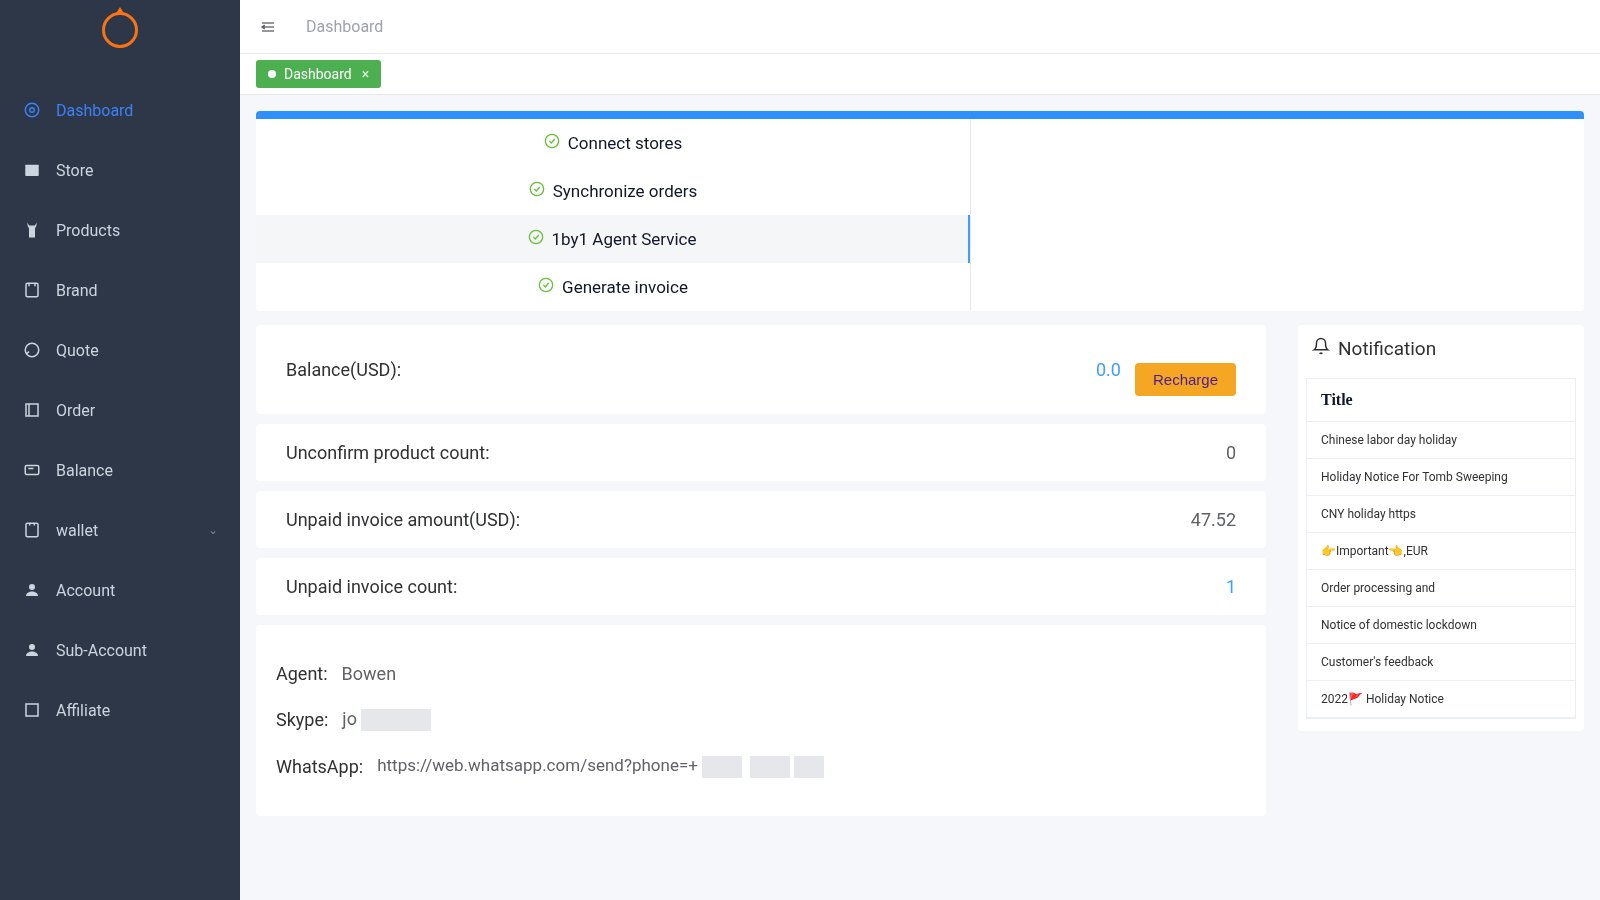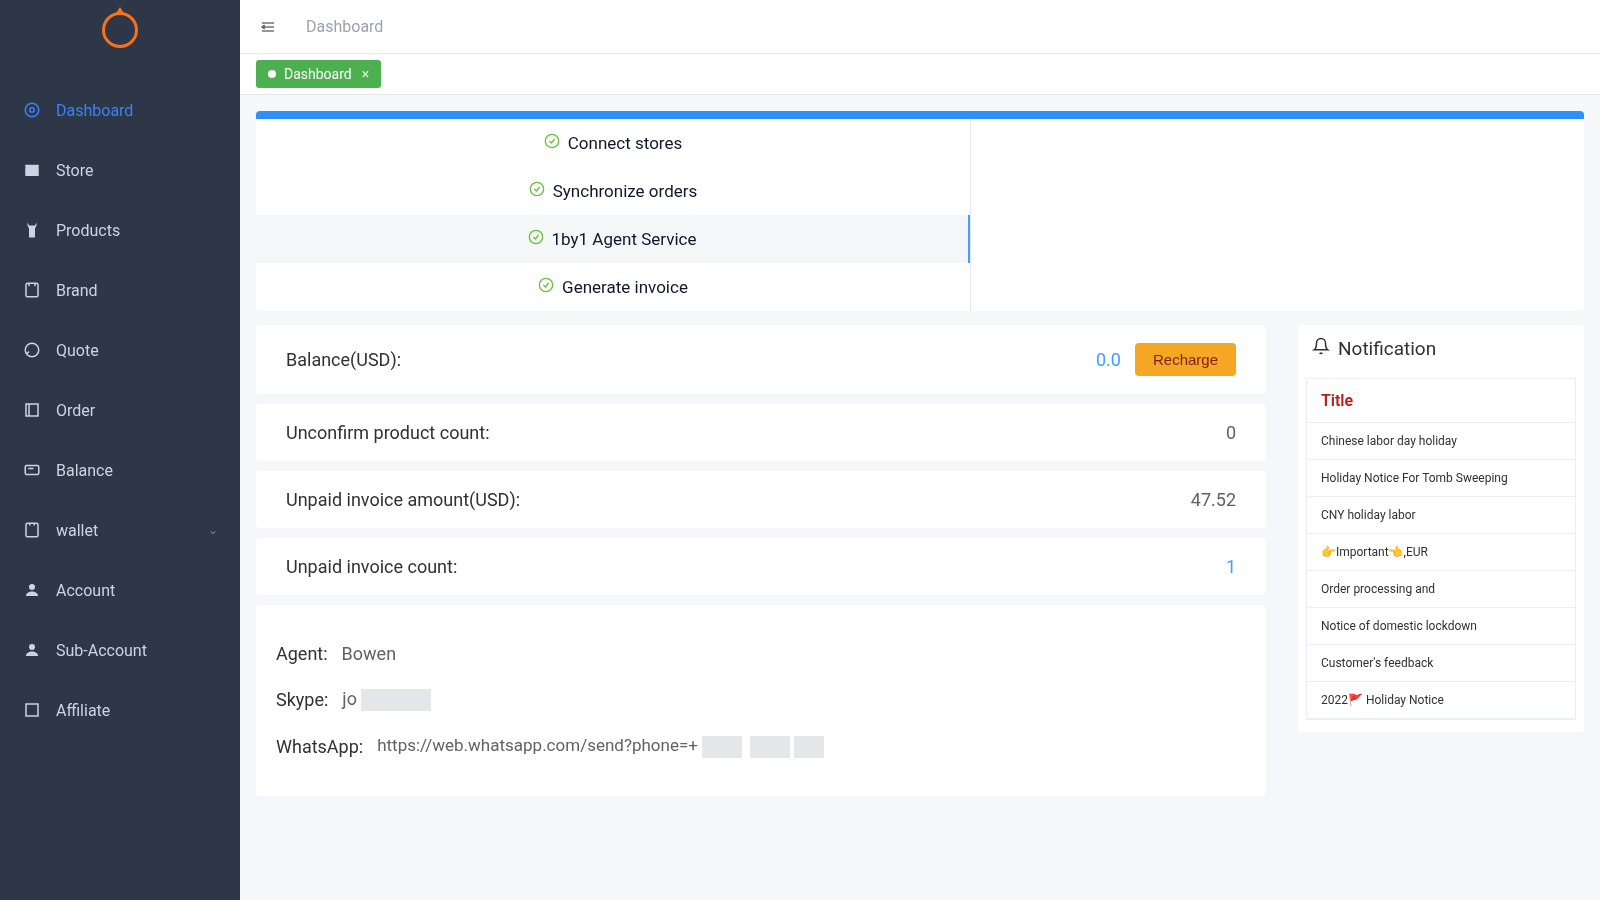--- a/index.html
+++ b/index.html
@@ -165,26 +165,27 @@
   align-items: center;
   justify-content: space-between;
   font-size: 18px;
 }
 .stat-label { color: #303133; }
 .stat-value { display: flex; align-items: center; gap: 14px; }
 .stat-num { color: #606266; font-size: 18px; text-align: center; }
 .stat-num.blue { color: #409eff; }
 .recharge-btn {
   background: #f5a623;
-  color: #7f1d1d;
+  color: #4c1d95;
   border: none;
   padding: 8px 18px;
   border-radius: 4px;
   font-size: 15px;
   cursor: pointer;
+  margin-top: 20px;
 }
 .agent-card {
   background: #fff;
   border-radius: 4px;
   padding: 26px 20px;
 }
 .agent-row {
   display: flex;
   align-items: center;
   padding: 12px 0;
@@ -210,23 +211,24 @@
   color: #303133;
 }
 .bell-icn { margin-right: 8px; }
 .notif-table {
   border: 1px solid #ebeef5;
   margin: 6px 8px 12px 8px;
 }
 .notif-th {
   padding: 12px 14px;
   font-size: 16px;
-  color: #b91c1c;
+  color: #0f172a;
   font-weight: 600;
   border-bottom: 1px solid #ebeef5;
+  font-family: Liberation Serif, serif;
 }
 .notif-td {
   padding: 11px 14px;
   font-size: 12px;
   color: #303133;
   border-bottom: 1px solid #ebeef5;
   white-space: nowrap;
   overflow: hidden;
   cursor: pointer;
 }
@@ -454,21 +456,21 @@
                 <svg width="18" height="18" viewBox="0 0 24 24" fill="none" stroke="#303133" stroke-width="2">
                     <path d="M18 8a6 6 0 00-12 0c0 7-3 9-3 9h18s-3-2-3-9M13.73 21a2 2 0 01-3.46 0"></path>
                   </svg>
               </span>
               <span>Notification</span>
             </div>
             <div class="notif-table">
               <div class="notif-th">Title</div>
               <div class="notif-td">Chinese labor day holiday</div>
               <div class="notif-td">Holiday Notice For Tomb Sweeping</div>
-              <div class="notif-td">CNY holiday labor</div>
+              <div class="notif-td">CNY holiday https</div>
               <div class="notif-td">👉Important👈,EUR</div>
               <div class="notif-td">Order processing and</div>
               <div class="notif-td">Notice of domestic lockdown</div>
               <div class="notif-td">Customer's feedback</div>
               <div class="notif-td">2022🚩 Holiday Notice</div>
             </div>
           </div>
         </div>
       </div>
     </div>

